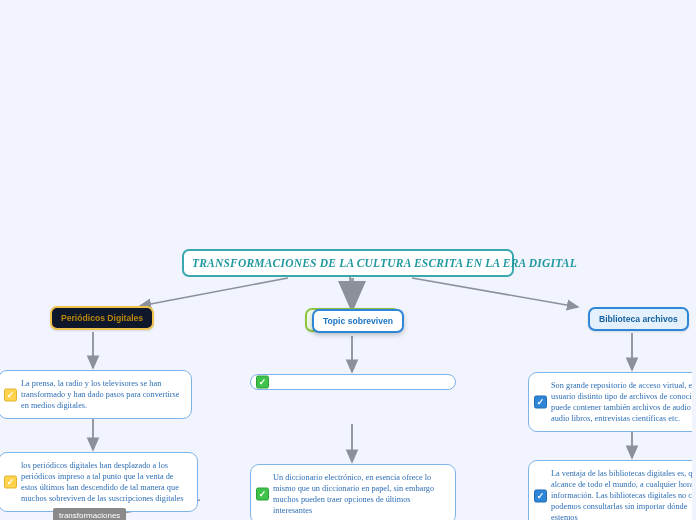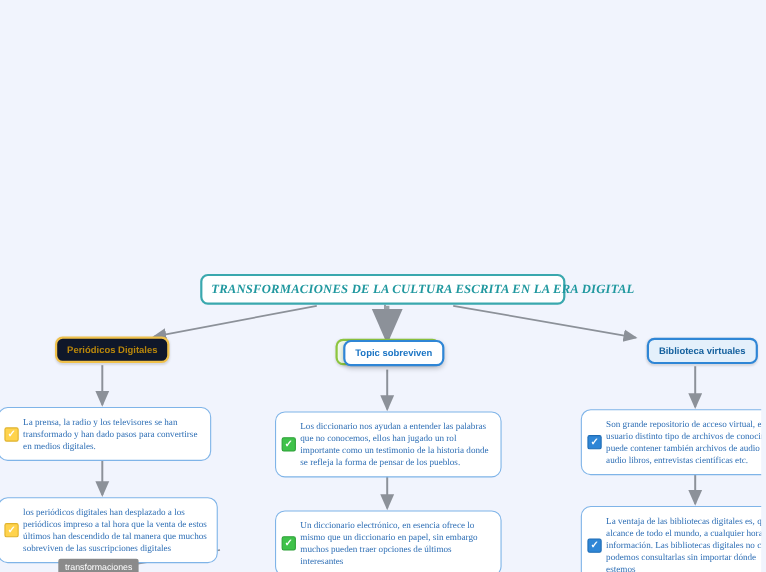--- a/index.html
+++ b/index.html
@@ -176,37 +176,36 @@
     <line x1="110" y1="506" x2="112" y2="494" stroke="#8c9199" stroke-width="1.4"></line>
     <line x1="120" y1="506" x2="134" y2="496" stroke="#8c9199" stroke-width="1.4"></line>
   </svg>
 
   <div class="root-node">TRANSFORMACIONES DE LA CULTURA ESCRITA EN LA ERA DIGITAL</div>
 
   <div class="topic topic-yellow">Periódicos Digitales</div>
 
   <div class="topic topic-green">o</div>
 
-  <div class="topic topic-blue">Biblioteca virtuales</div>
+  <div class="topic topic-blue">Biblioteca archivos</div>
 
   <div class="topic topic-dragging">Topic sobreviven</div>
 
   <div class="note note-l1">
     <span class="cbox cb-yellow">✓</span>
     <span>La prensa, la radio y los televisores se han transformado y han dado pasos para convertirse en medios digitales.</span>
   </div>
 
   <div class="note note-l2">
     <span class="cbox cb-yellow">✓</span>
-    <span>los periódicos digitales han desplazado a los periódicos impreso a tal hora que la venta de estos últimos han descendido de tal manera que muchos sobreviven de las suscripciones digitales</span>
+    <span>los periódicos digitales han desplazado a los periódicos impreso a tal punto que la venta de estos últimos han descendido de tal manera que muchos sobreviven de las suscripciones digitales</span>
   </div>
 
   <div class="note note-c1">
     <span class="cbox cb-green">✓</span>
-    <span>Los diccionario nos ayudan a entender las palabras que no conocemos, ellos han jugado un rol importante como un testimonio de la historia donde se refleja la forma de pensar de los pueblos.</span>
   </div>
 
   <div class="note note-c2">
     <span class="cbox cb-green">✓</span>
     <span>Un diccionario electrónico, en esencia ofrece lo mismo que un diccionario en papel, sin embargo muchos pueden traer opciones de últimos interesantes</span>
   </div>
 
   <div class="note note-r1">
     <span class="cbox cb-blue">✓</span>
     <span>Son grande repositorio de acceso virtual, en los usuario distinto tipo de archivos de conocimiento puede contener también archivos de audio como audio libros, entrevistas científicas etc.</span>

